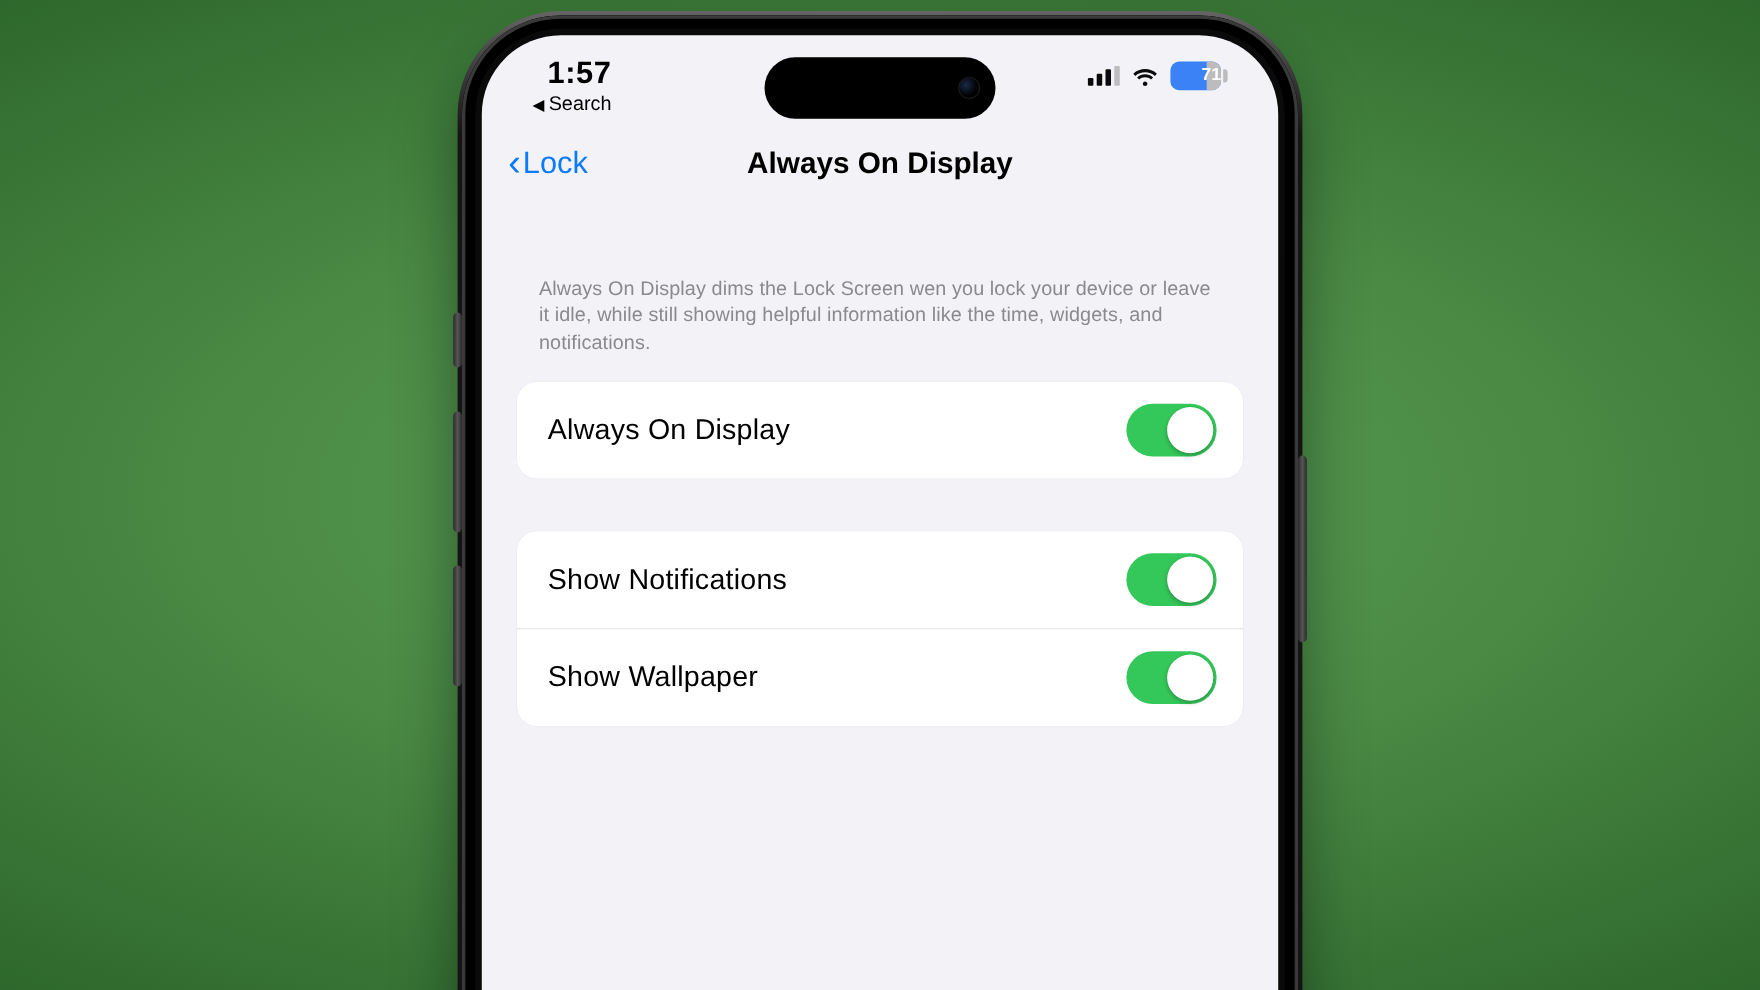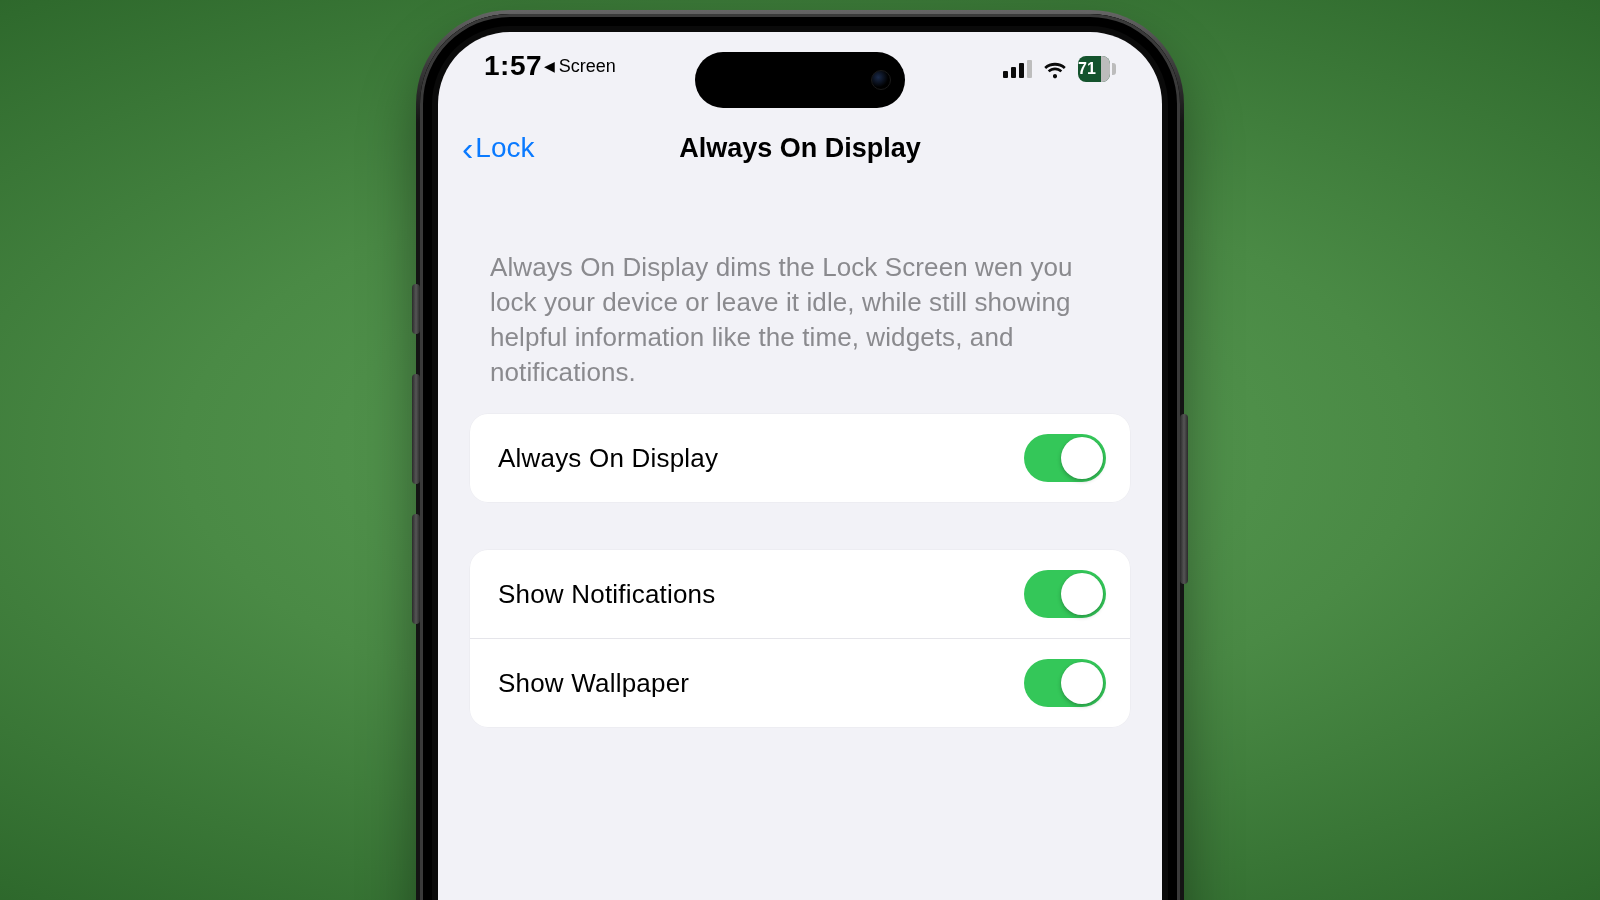--- a/index.html
+++ b/index.html
@@ -67,41 +67,41 @@
   
   .statusbar {
     position: relative;
     height: 84px;
     display: flex;
     align-items: flex-start;
     justify-content: space-between;
     padding: 18px 46px 0;
     z-index: 10;
   }
-  .status-left{display:flex;flex-direction:row;gap:2px;text-align:right;}
+  .status-left{display:flex;flex-direction:column;gap:2px;text-align:right;}
   .status-time{font-size:28px;font-weight:700;letter-spacing:.5px;}
   .breadcrumb{display:flex;align-items:center;gap:4px;font-size:18px;font-weight:500;color:#000;}
   .breadcrumb .arrow{font-size:14px;}
   .status-right{display:flex;align-items:center;gap:10px;margin-top:6px;}
 
   
   .signal{display:flex;align-items:flex-end;gap:3px;height:18px;}
   .signal span{width:5px;background:#0b0b0b;border-radius:1px;}
   .signal span:nth-child(1){height:7px;}
   .signal span:nth-child(2){height:11px;}
   .signal span:nth-child(3){height:15px;}
   .signal span:nth-child(4){height:18px;background:#bdbdbd;}
 
   
   .wifi{width:26px;height:20px;position:relative;}
   .wifi svg{width:26px;height:20px;display:block;}
 
   
   .battery{position:relative;display:flex;align-items:center;}
-  .battery-body{width:32px;height:26px;background:#14532d;border-radius:8px;display:flex;align-items:center;justify-content:flex-start;color:#fff;font-size:16px;font-weight:700;position:relative;overflow:hidden;}
+  .battery-body{width:46px;height:26px;background:#3b82f6;border-radius:8px;display:flex;align-items:center;justify-content:flex-end;color:#fff;font-size:16px;font-weight:700;position:relative;overflow:hidden;}
   .battery-body::after{content:"";position:absolute;right:0;top:0;bottom:0;width:29%;background:#bcbcbc;}
   .battery-body span{position:relative;z-index:1;}
   .battery-tip{width:4px;height:12px;background:#bcbcbc;border-radius:0 3px 3px 0;margin-left:2px;}
 
   
   .navbar{
     height:64px;
     display:flex;align-items:center;justify-content:center;
     position:relative;
     border-bottom:0;
@@ -113,21 +113,21 @@
     color:#0a7aff;font-size:28px;font-weight:400;
     cursor:pointer;
   }
   .nav-back .chev{font-size:34px;font-weight:500;line-height:1;}
   .nav-title{font-size:27px;font-weight:700;color:#000;}
 
   
   .content{padding:70px 32px 0;}
   .section-desc{
     color:#8a8a8e;
-    font-size:26px;
+    font-size:18px;
     line-height:1.35;
     padding:0 20px 24px;
     letter-spacing:.1px;
   }
   .group{
     background:#fff;
     border-radius:18px;
     overflow:hidden;
     margin-bottom:48px;
     box-shadow:0 0 0 .5px rgba(0,0,0,.04);
@@ -166,21 +166,21 @@
 
     <div class="island">
       <div class="cam"></div>
     </div>
 
     <div class="statusbar">
       <div class="status-left">
         <div class="status-time">1:57</div>
         <div class="breadcrumb">
           <span class="arrow">◀</span>
-          <span>Screen</span>
+          <span>Search</span>
         </div>
       </div>
       <div class="status-right">
         <div class="signal">
           <span></span>
             <span></span>
             <span></span>
             <span></span>
         </div>
         <div class="wifi">

